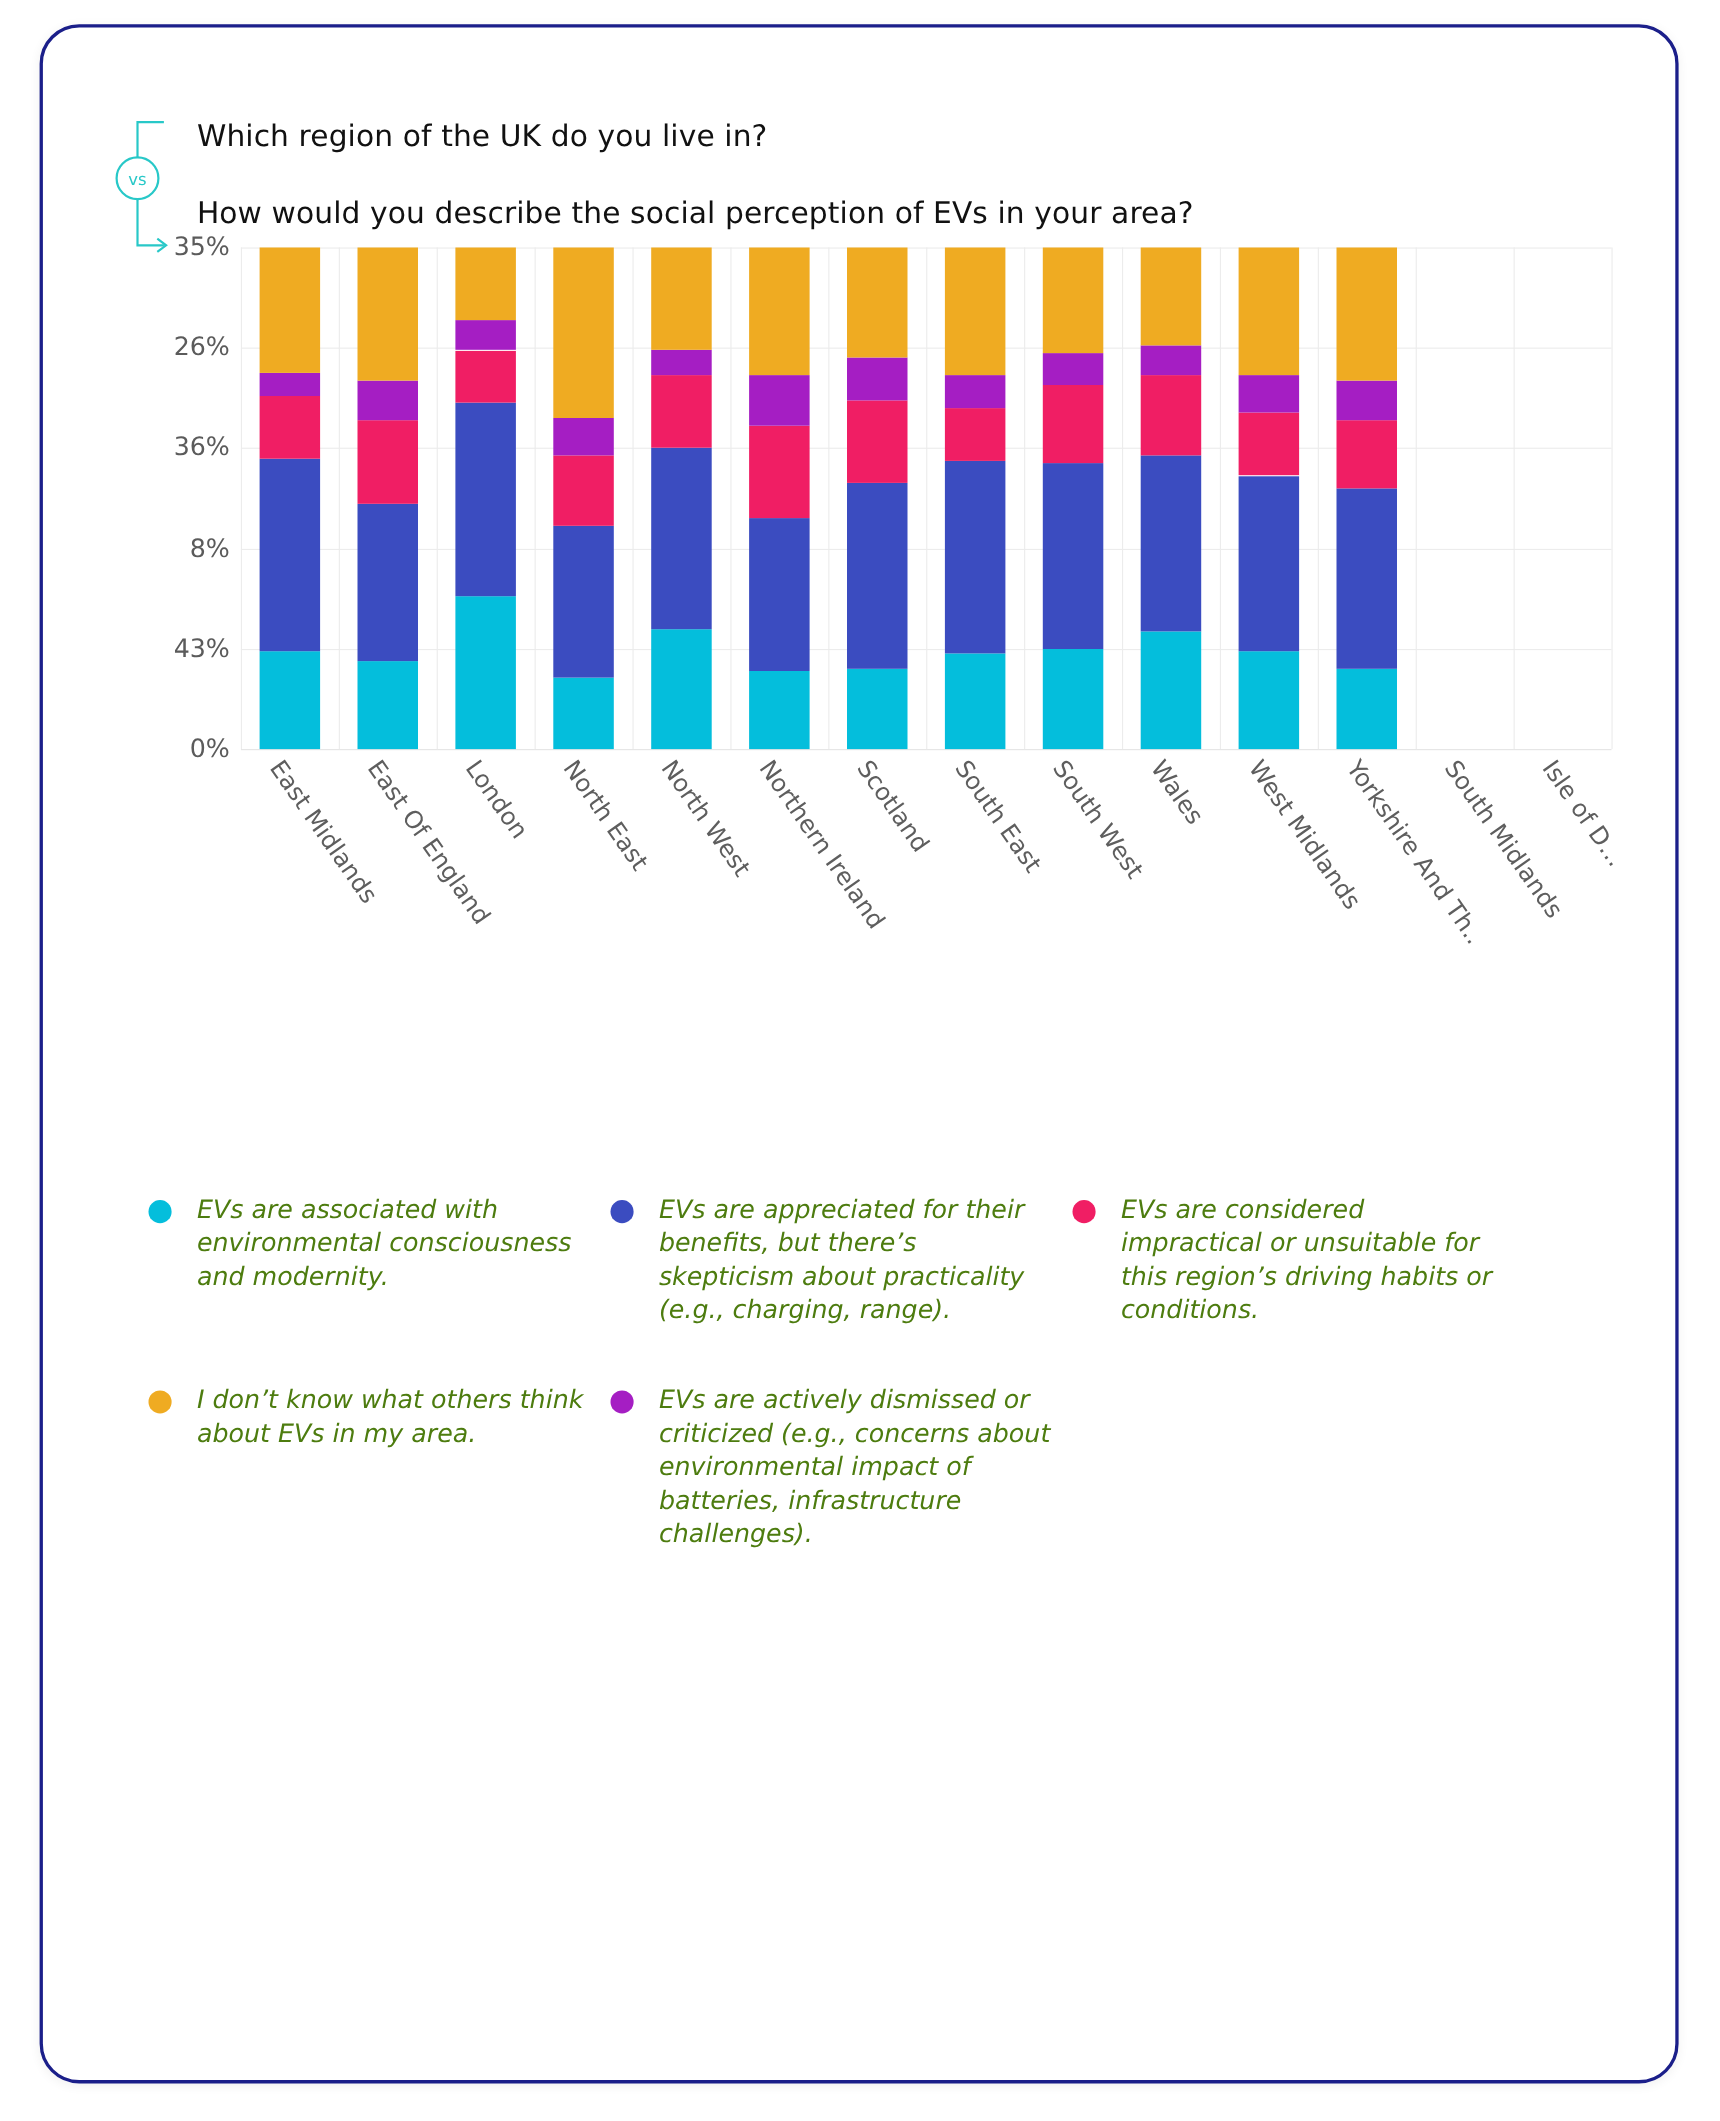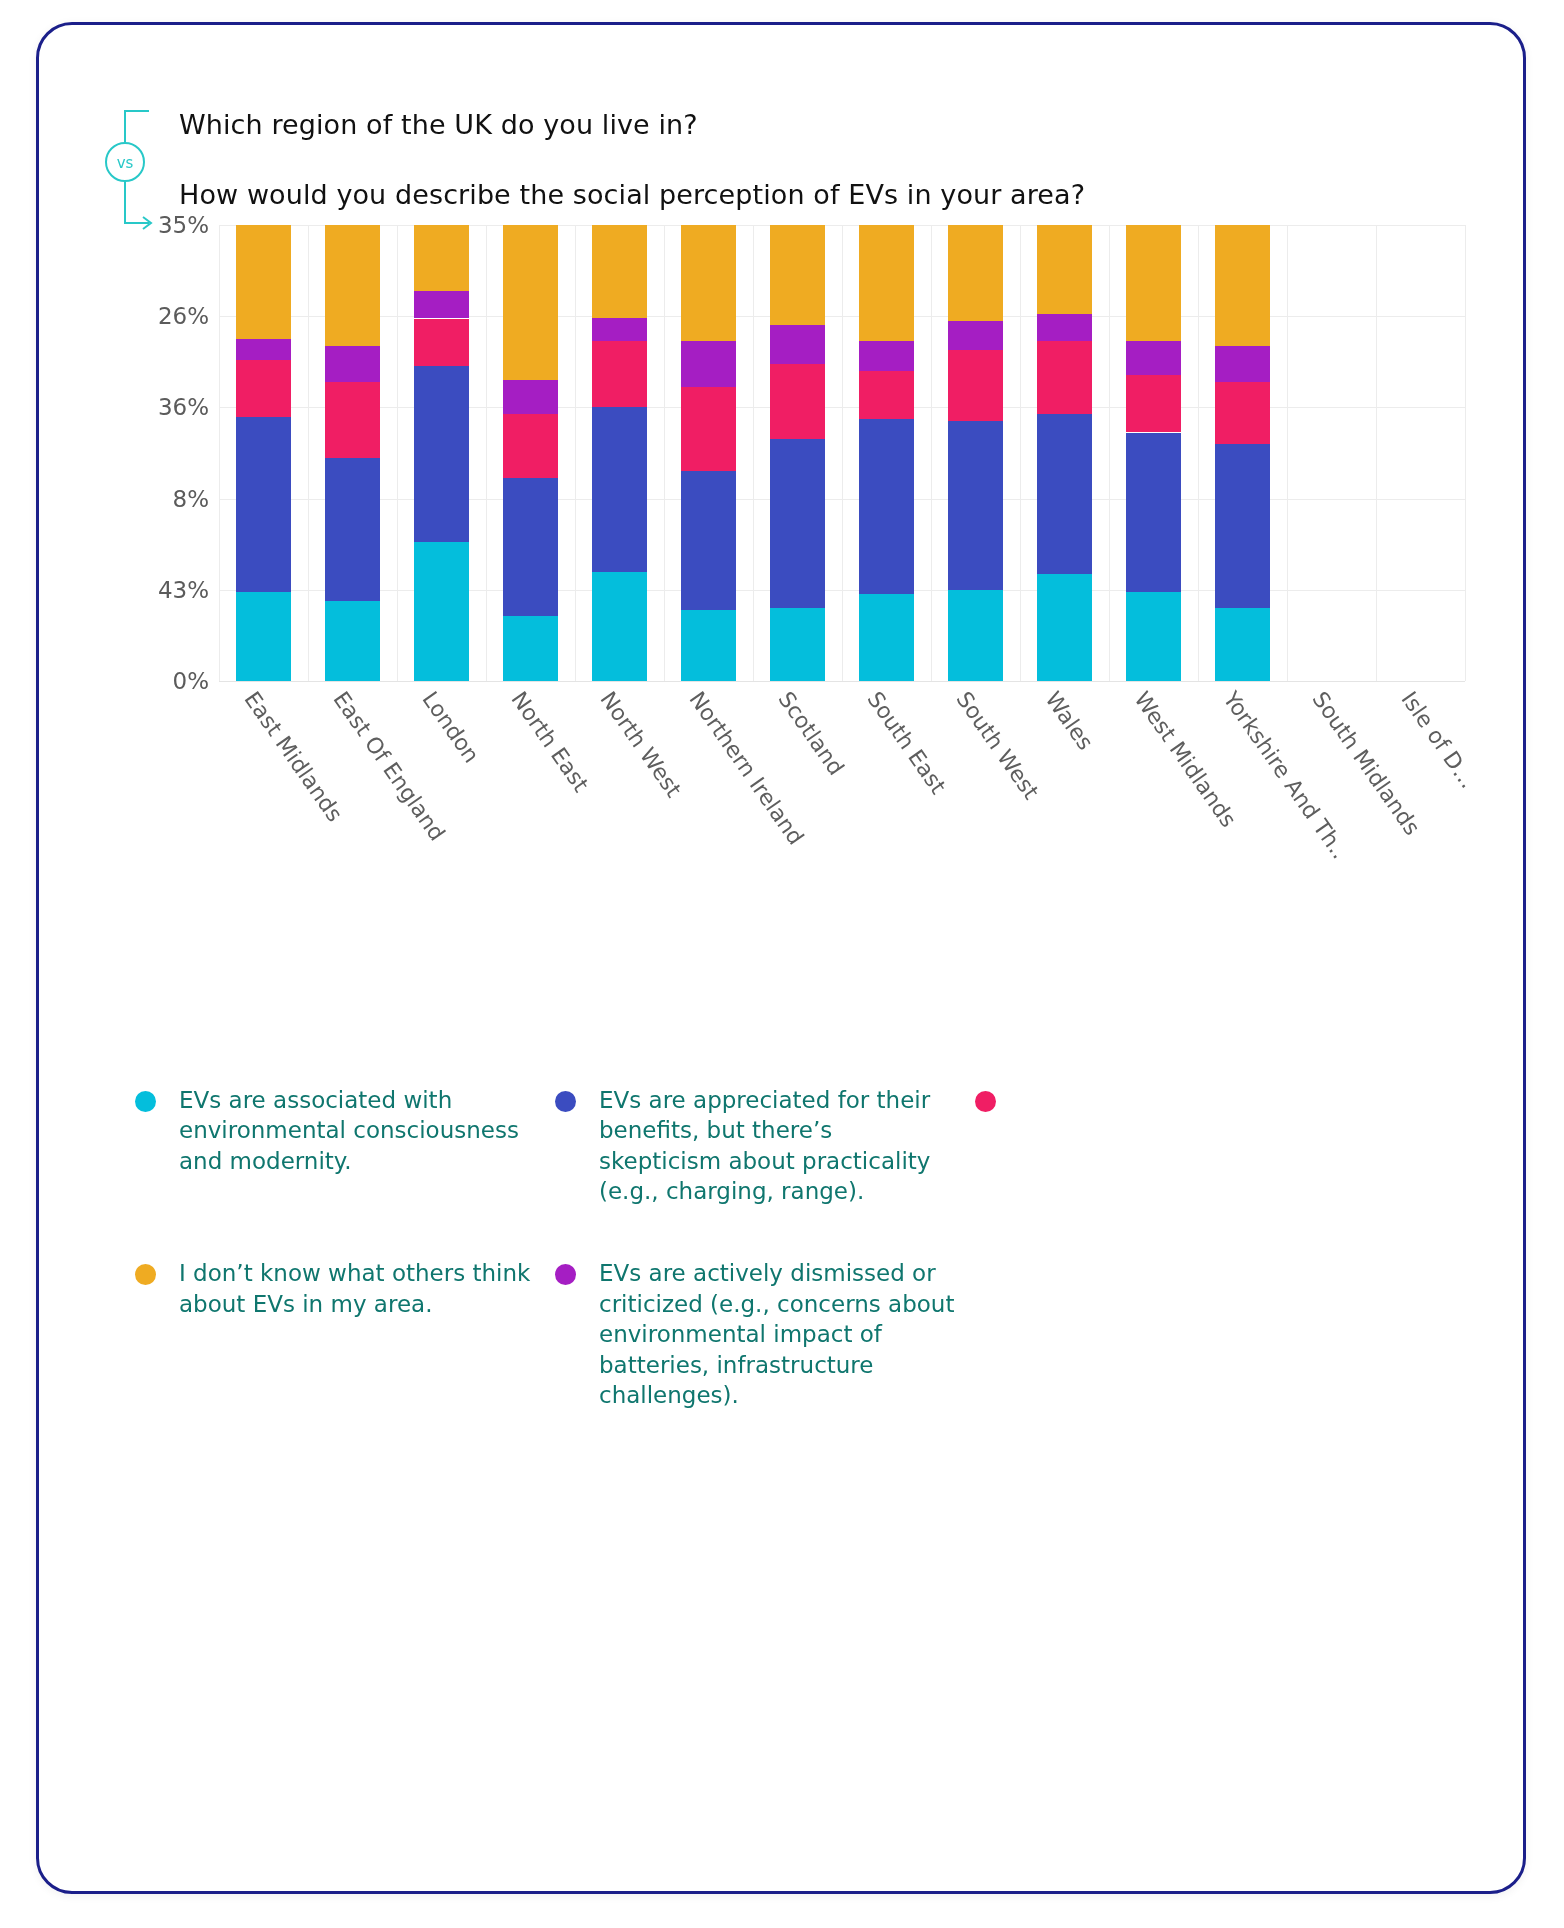--- a/index.html
+++ b/index.html
@@ -154,21 +154,22 @@
     flex: 0 0 auto;
     width: 21px;
     height: 21px;
     border-radius: 50%;
     margin-top: 6px;
     margin-right: 23px;
   }
   .legend-text {
     font-size: 23px;
     line-height: 1.32;
-    color: #0f766e;
+    color: #4d7c0f;
+    font-style: italic;
   }
   .legend-row-2 { margin-top: 52px; }
 </style>
 </head>
 <body>
 
 <div id="page">
   <div class="card" style="border-color: rgb(27, 31, 138);">
 
     <div class="qblock">
@@ -326,20 +327,21 @@
         <div class="legend-item col1">
           <span class="swatch" id="sw0" style="background: rgb(4, 190, 220);"></span>
           <span class="legend-text">EVs are associated with environmental consciousness and modernity.</span>
         </div>
         <div class="legend-item col2">
           <span class="swatch" id="sw1" style="background: rgb(59, 76, 192);"></span>
           <span class="legend-text">EVs are appreciated for their benefits, but there’s skepticism about practicality (e.g., charging, range).</span>
         </div>
         <div class="legend-item col3">
           <span class="swatch" id="sw2" style="background: rgb(240, 30, 100);"></span>
+          <span class="legend-text">EVs are considered impractical or unsuitable for this region’s driving habits or conditions.</span>
         </div>
       </div>
       <div class="legend-row legend-row-2">
         <div class="legend-item col2">
           <span class="swatch" id="sw4" style="background: rgb(239, 171, 34);"></span>
           <span class="legend-text">I don’t know what others think about EVs in my area.</span>
         </div>
         <div class="legend-item col1">
           <span class="swatch" id="sw3" style="background: rgb(165, 30, 195);"></span>
           <span class="legend-text">EVs are actively dismissed or criticized (e.g., concerns about environmental impact of batteries, infrastructure challenges).</span>

